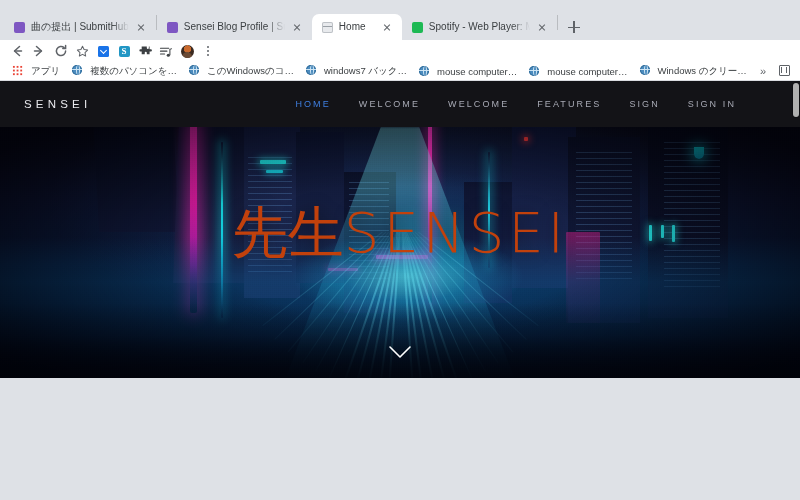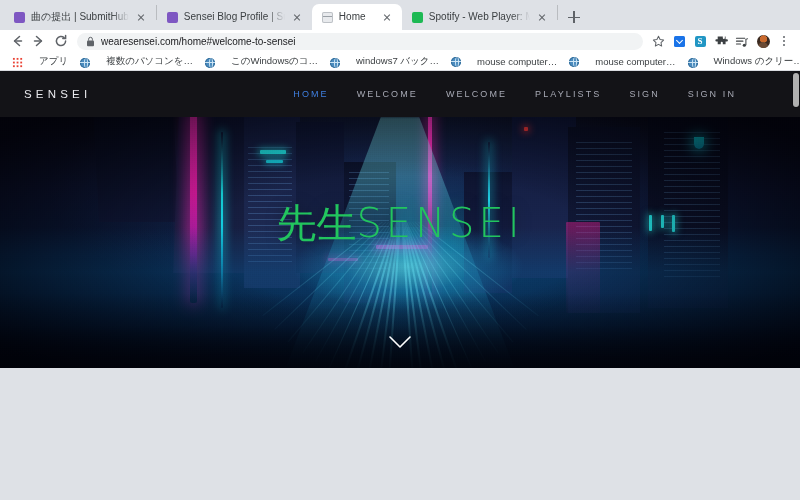--- a/index.html
+++ b/index.html
@@ -4,21 +4,21 @@
 <style>
   * { margin:0; padding:0; box-sizing:border-box; }
   html,body { width:800px; height:500px; overflow:hidden; }
   body {
     font-family:"Liberation Sans", sans-serif;
     background:#dee1e6;
     -webkit-font-smoothing:antialiased;
   }
 
   
-  .browser { width:800px; height:368px; position:relative; display:flex; flex-direction:column; }
+  .browser { width:800px; height:368px; position:relative; display:flex; flex-direction:column;margin-top:10px; }
 
   
   .tabstrip {
     height:30px; background:#dee1e6; display:flex; align-items:flex-end;
     padding-left:4px; position:relative; flex:none;
   }
   .tab {
     height:26px; display:flex; align-items:center; gap:6px;
     padding:0 8px 0 10px; font-size:10px; color:#3c4043;
     position:relative; max-width:155px; min-width:90px;
@@ -100,21 +100,21 @@
   }
   .kebab { display:flex; flex-direction:column; gap:1.4px; align-items:center; }
   .kebab i { width:2.4px; height:2.4px; border-radius:50%; background:#5f6368; display:block; }
 
   
   .bookmarks {
     height:19px; background:#ffffff; display:flex; align-items:center;
     padding:0 6px; gap:0; flex:none; border-bottom:1px solid #dadce0;
     overflow:hidden; font-size:9.5px; color:#3c4043;
   }
-  .bm { display:flex; align-items:flex-end; gap:16px; padding:0 6px; white-space:nowrap; flex:none; }
+  .bm { display:flex; align-items:flex-start; gap:8px; padding:0 6px; white-space:nowrap; flex:none; }
   .bm-apps-icon {
     width:11px; height:11px; flex:none;
     background:
       radial-gradient(circle, #ea4335 42%, transparent 44%) 0 0/3.7px 3.7px repeat;
   }
   .bm-globe {
     width:10px; height:10px; border-radius:50%; flex:none;
     background:#4b8bbe;
     box-shadow:inset 0 0 0 1px #2f6b99;
     position:relative; overflow:hidden;
@@ -266,21 +266,21 @@
     display:flex; flex-direction:column; align-items:center; justify-content:center;
     padding-bottom:42px;
   }
   .line1 {
     color:#f2f3f7; font-size:56px; line-height:1.0; letter-spacing:9px;
     font-weight:300; white-space:nowrap;
     font-family:"DejaVu Sans", sans-serif;
     text-shadow:0 0 16px rgba(0,0,0,.45);
   }
   .line2 {
-    color:#22c55e; font-size:40px; line-height:1.12; letter-spacing:4px;
+    color:#c2410c; font-size:56px; line-height:1.12; letter-spacing:4px;
     font-weight:300; white-space:nowrap; margin-top:4px;
     font-family:"DejaVu Sans", sans-serif;
     text-shadow:0 0 16px rgba(0,0,0,.45);
   }
   .line2 .kanji { letter-spacing:0px; font-weight:400; }
 
   .scroll-cue {
     position:absolute; left:50%; bottom:14px; transform:translateX(-50%); z-index:6;
   }
 
@@ -350,27 +350,20 @@
     </div>
     <div class="navbtn">
       <svg width="22" height="22" viewBox="0 0 22 22">
           <g class="ico" stroke-linecap="round">
         <path d="M15.6 11a4.6 4.6 0 1 1-1.5-3.4"></path>
             <path d="M15.6 5.6 V8.4 H12.8"></path>
           </g>
         </svg>
     </div>
 
-    <div class="omnibox">
-      <svg width="9" height="11" viewBox="0 0 9 11">
-        <rect x="1" y="4.6" width="7" height="5.6" rx="1" fill="#5f6368"></rect>
-        <path d="M2.6 4.6 V3.2 a1.9 1.9 0 0 1 3.8 0 V4.6" fill="none" stroke="#5f6368" stroke-width="1"></path>
-      </svg>
-      <span class="url">wearesensei.com/home#welcome-to-sensei</span>
-    </div>
 
     <div class="tb-icons">
       <div class="tb-icon">
         <svg width="13" height="13" viewBox="0 0 14 14">
             <path d="M7 1.4l1.7 3.5 3.8.5-2.8 2.7.7 3.8L7 10.1l-3.4 1.8.7-3.8L1.5 5.4l3.8-.5z" fill="none" stroke="#5f6368" stroke-width="1.1" stroke-linejoin="round"></path>
           </svg>
       </div>
       <div class="tb-icon">
         <span class="ext-dl"></span>
       </div>
@@ -445,21 +438,21 @@
   </div>
 
   <div class="viewport">
 
     <div class="site-header">
       <div class="logo">SENSEI</div>
       <nav class="nav">
         <a href="#" class="active">HOME</a>
         <a href="#">WELCOME</a>
         <a href="#">WELCOME</a>
-        <a href="#">PLAYLISTS</a>
+        <a href="#">FEATURES</a>
         <a href="#">SIGN</a>
         <a href="#">SIGN IN</a>
       </nav>
     </div>
 
     <div class="hero">
 
       <div class="art">
         <div class="bg-base"></div>
 

